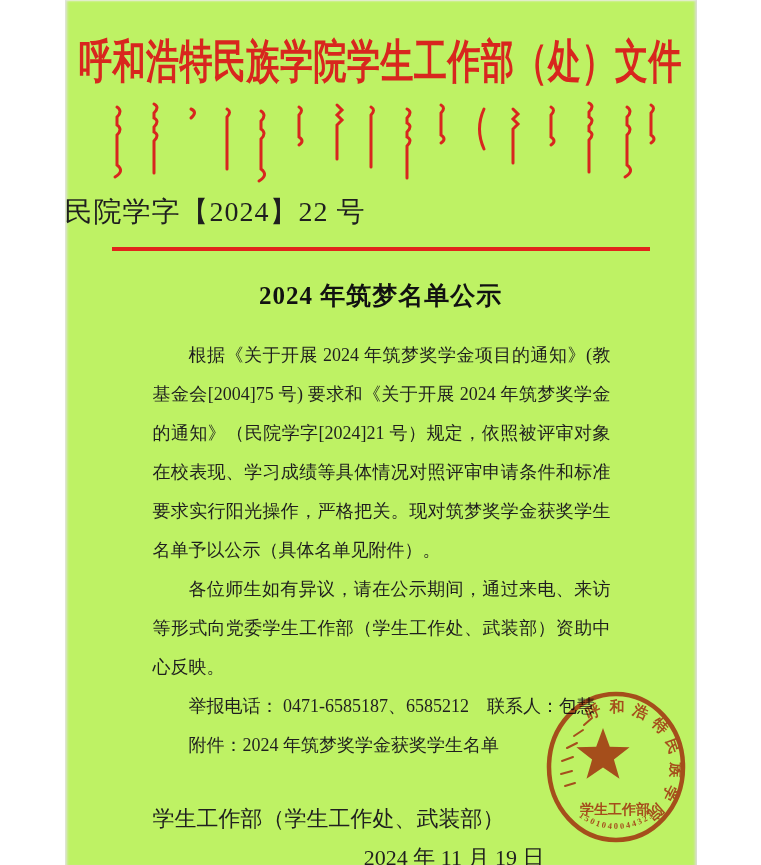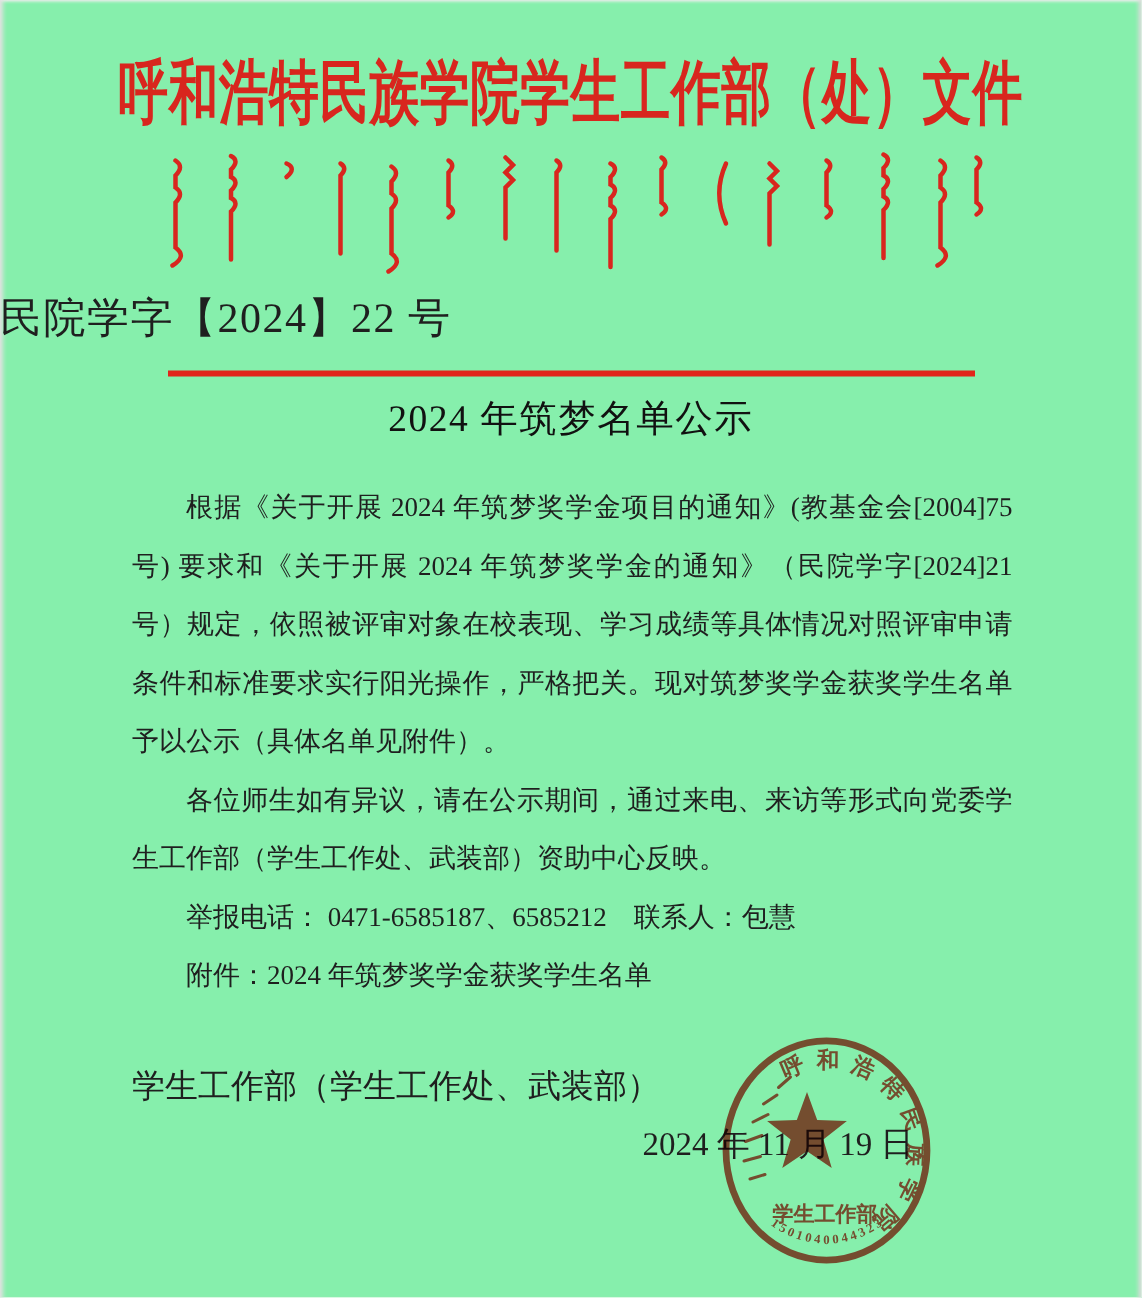--- a/index.html
+++ b/index.html
@@ -1,24 +1,24 @@
 <!DOCTYPE html>
 <html><head>
 <meta charset="utf-8">
 <style>
   * { margin: 0; padding: 0; box-sizing: border-box; }
   html, body { background: #ffffff; }
   body { font-family: "Liberation Serif", "DejaVu Serif", serif; }
 
   .page {
     position: relative;
-    width: 761px;
+    width: 632px;
     height: 865px;
     margin: 0 auto;
-    background: #86efac;
+    background: #bef264;
     overflow: hidden;
     box-shadow: inset 4px 0 3px -2px #e2e2e2, inset -4px 0 3px -2px #dcdcdc, inset 0 2px 2px -1px #efefef;
   }
 
   
   .org-title {
     margin-top: 40px;
     text-align: center;
     white-space: nowrap;
   }
@@ -49,24 +49,24 @@
   }
 
   .red-rule {
     width: 538px;
     height: 4px;
     margin: 16px auto 0 auto;
     background: #e1251b;
   }
 
   .doc-title {
-    margin-top: 11px;
+    margin-top: 28px;
     text-align: center;
     font-size: 25px;
-    font-weight: normal;
+    font-weight: bold;
     color: #111111;
     letter-spacing: 1px;
   }
 
   .content {
     margin: 24px 86px 0 88px;
     font-size: 18px;
     line-height: 39px;
     color: #1f1f1f;
     text-align: justify;

